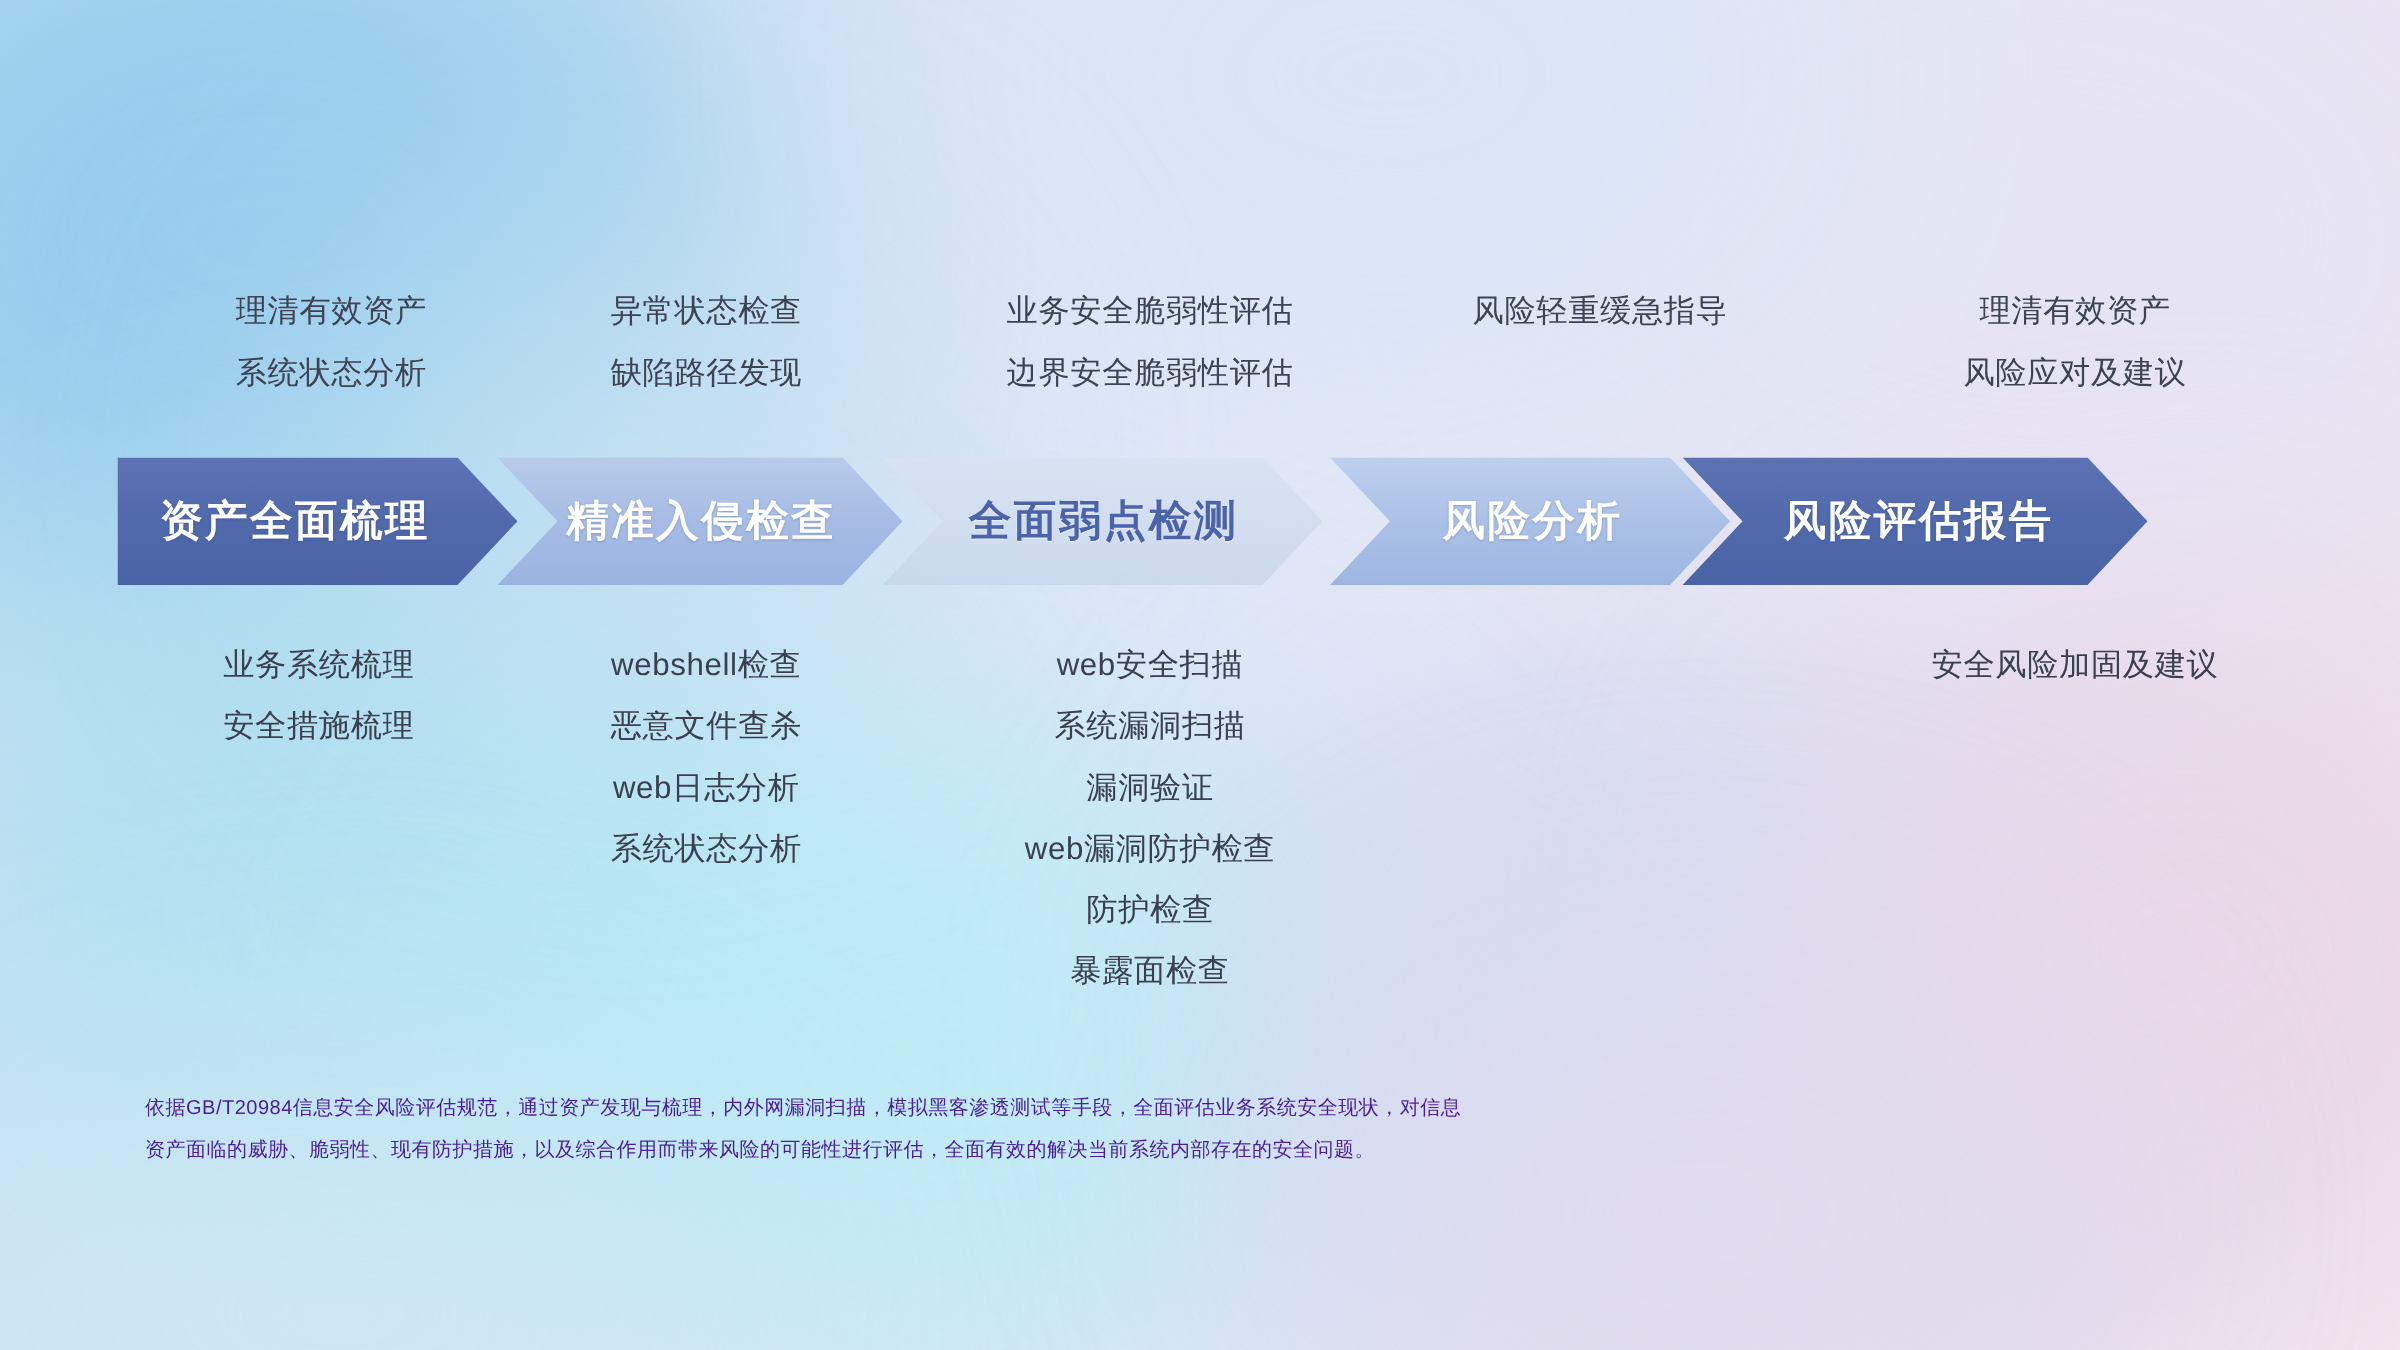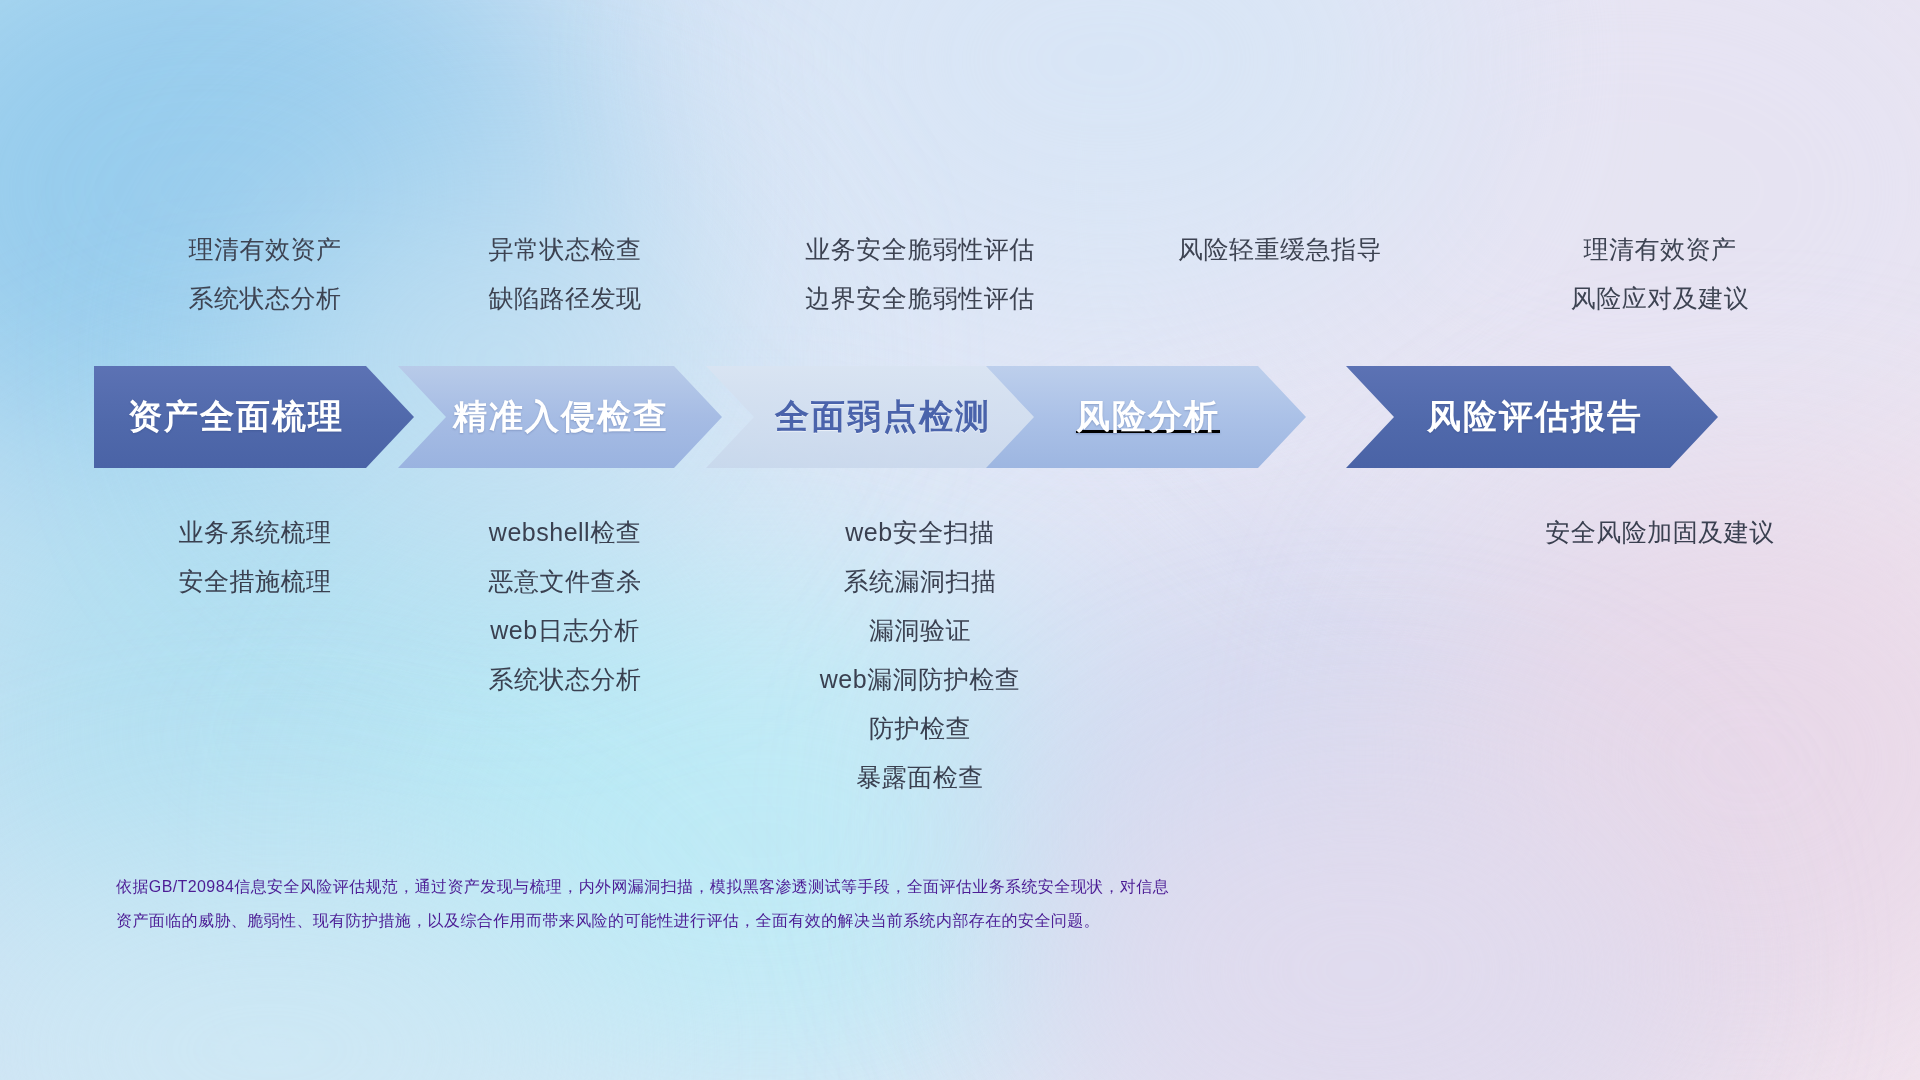--- a/index.html
+++ b/index.html
@@ -139,21 +139,21 @@
             <stop offset="0%" stop-color="#d9e4f2" stop-opacity=".95"></stop>
               <stop offset="55%" stop-color="#cfdcee" stop-opacity=".82"></stop>
               <stop offset="100%" stop-color="#c6d5ea" stop-opacity=".78"></stop>
           </linearGradient>
         </defs>
         <polygon points="0,0 304,0 352,51 304,102 0,102 48,51" fill="url(#g3)"></polygon>
       </svg>
       <div class="cap" style="color:#4a63ab;padding-left:36px;padding-right:34px;text-shadow:0 1px 1px rgba(255,255,255,.6);">全面弱点检测</div>
     </div>
 
-    <div class="chev" style="left:986px;width:320px;text-decoration:underline;">
+    <div class="chev" style="left:1064px;width:320px;">
       <svg class="shape" viewBox="0 0 320 102" preserveAspectRatio="none">
         <defs>
           <linearGradient id="g4" x1="0" y1="0" x2="0" y2="1">
             <stop offset="0%" stop-color="#bdcfec"></stop>
               <stop offset="50%" stop-color="#abc1e7"></stop>
               <stop offset="100%" stop-color="#9db6e1"></stop>
           </linearGradient>
         </defs>
         <polygon points="0,0 272,0 320,51 272,102 0,102 48,51" fill="url(#g4)"></polygon>
       </svg>

